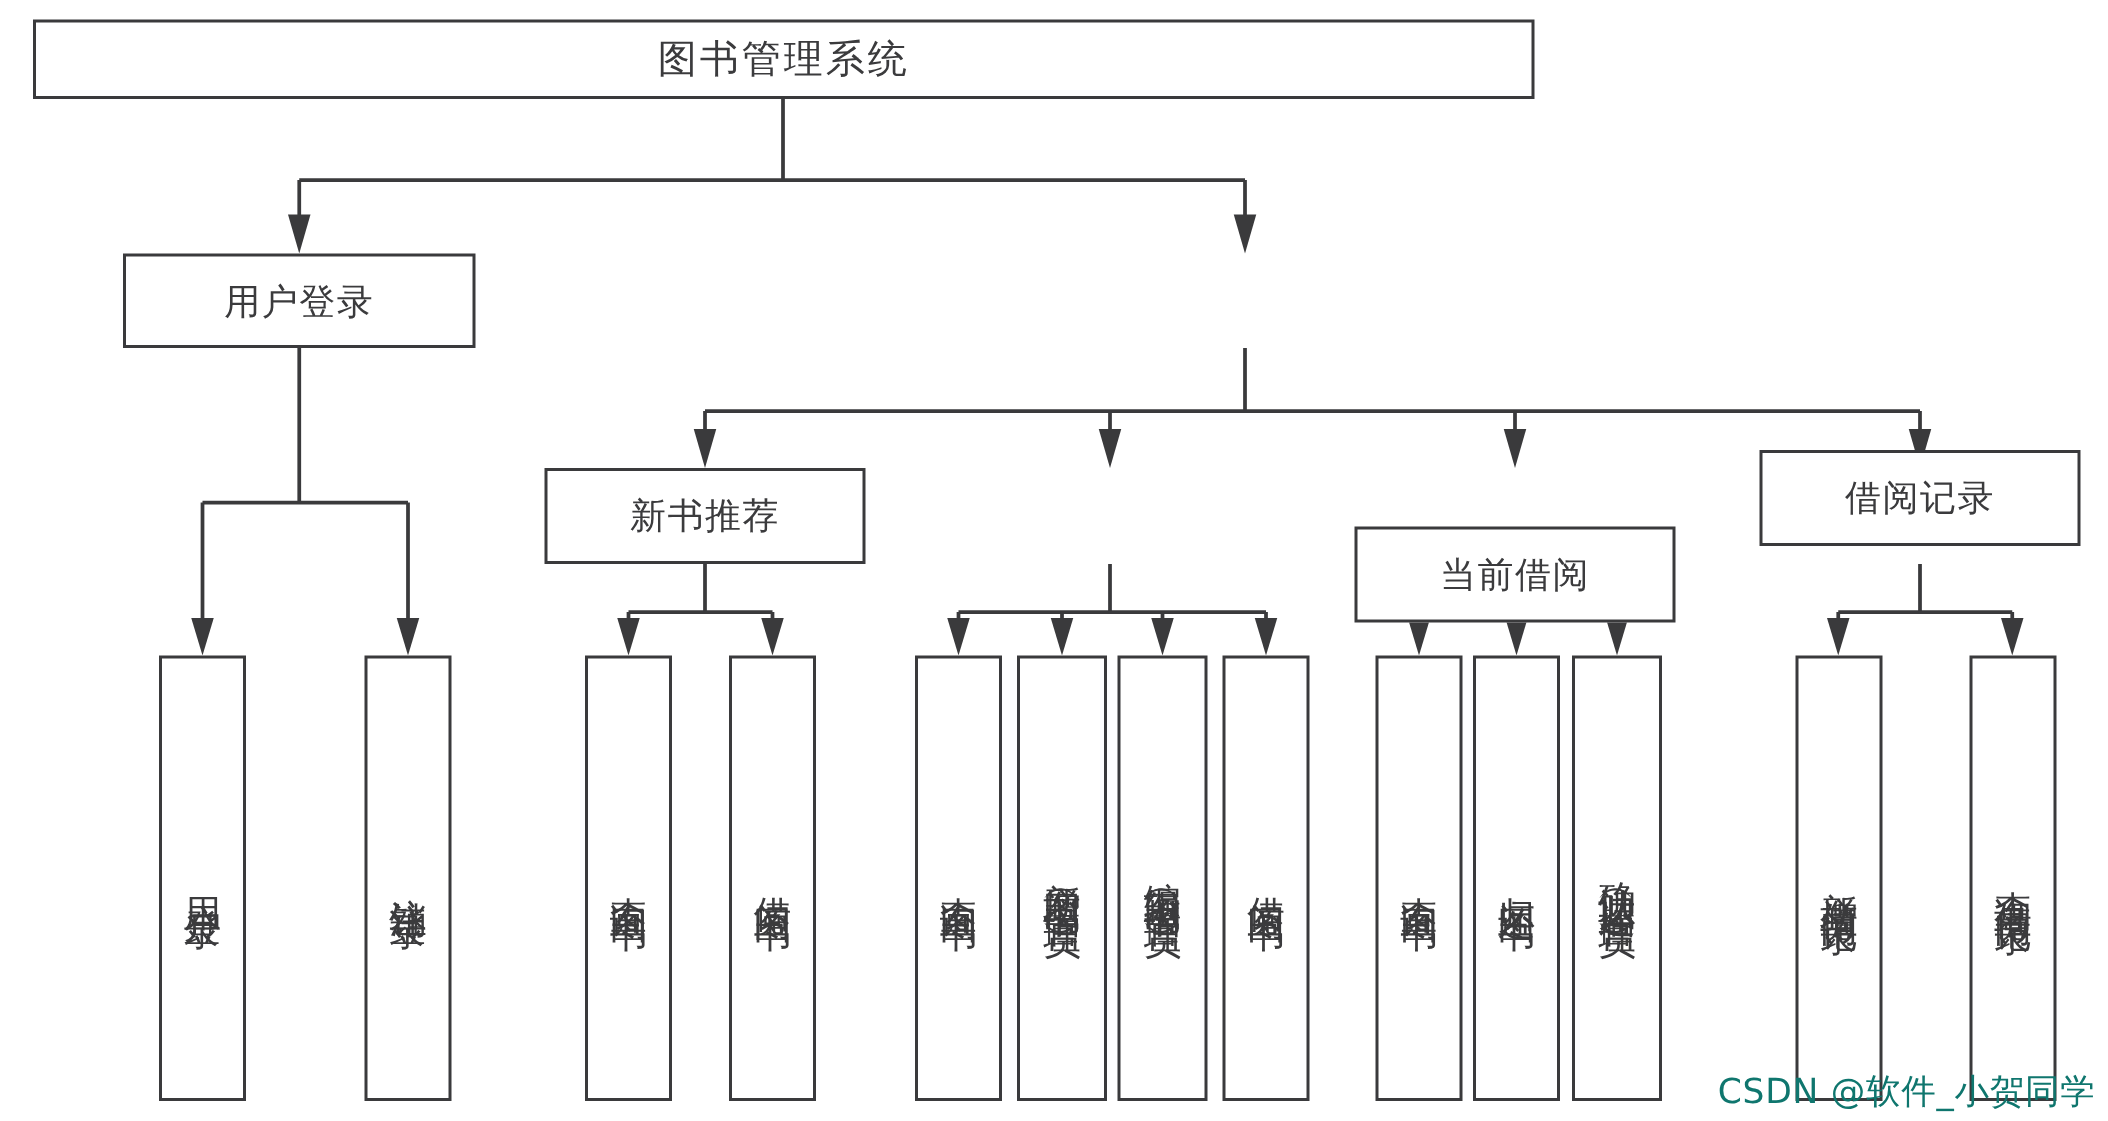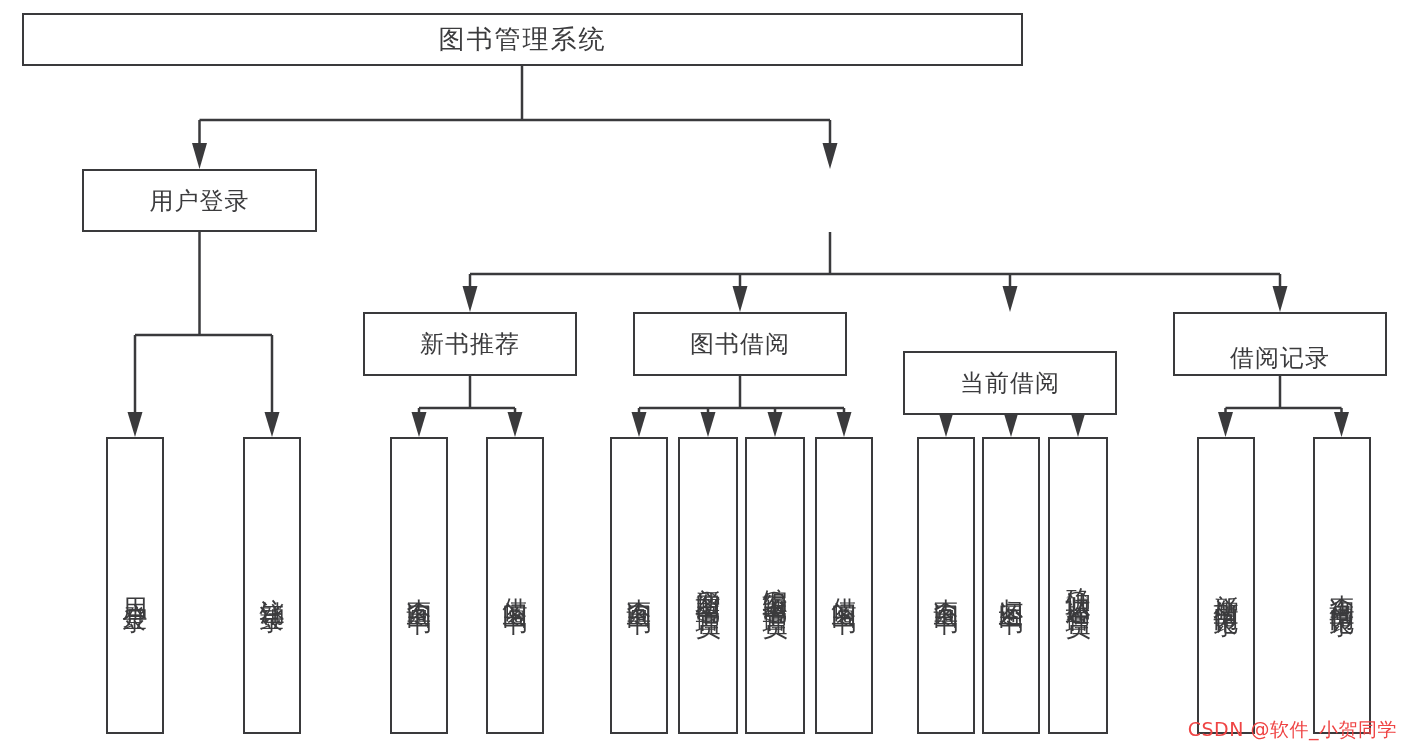--- a/index.html
+++ b/index.html
@@ -36,23 +36,23 @@
     writing-mode: vertical-rl;
     text-orientation: mixed;
     font-size: 25px;
     letter-spacing: 4px;
     line-height: 1;
   }
   .watermark {
     position: absolute;
     right: 8px;
     bottom: 4px;
-    font-size: 19px;
+    font-size: 23px;
     letter-spacing: 0.5px;
-    color: #ef4444;
+    color: #0f766e;
     z-index: 5;
     white-space: nowrap;
   }
 </style>
 </head>
 <body>
 
 <div id="canvas">
 
   <svg id="wires" viewBox="0 0 1405 747" xmlns="http://www.w3.org/2000/svg">
@@ -135,27 +135,24 @@
     <span>图书管理系统</span>
   </div>
 
   <div class="node mid" style="left:82px; top:169px; width:235px; height:63px;">
     <span>用户登录</span>
   </div>
 
   <div class="node mid" style="left:363px; top:312px; width:214px; height:64px;font-family:Liberation Serif, serif;">
     <span>新书推荐</span>
   </div>
-  <div class="node mid" style="left:633px; top:312px; width:214px; height:64px;">
-    <span>图书借阅</span>
-  </div>
   <div class="node mid" style="left:903px; top:312px; width:214px; height:64px;margin-top:39px;">
     <span>当前借阅</span>
   </div>
-  <div class="node mid" style="left:1173px; top:312px; width:214px; height:64px;align-items:flex-end;">
+  <div class="node mid" style="left:1173px; top:300px; width:214px; height:64px;">
     <span>借阅记录</span>
   </div>
 
   <div class="node vert" style="left:106px; top:437px; width:58px; height:297px;">
     <span>用户登录</span>
   </div>
   <div class="node vert" style="left:243px; top:437px; width:58px; height:297px;">
     <span>注销登录</span>
   </div>
 

